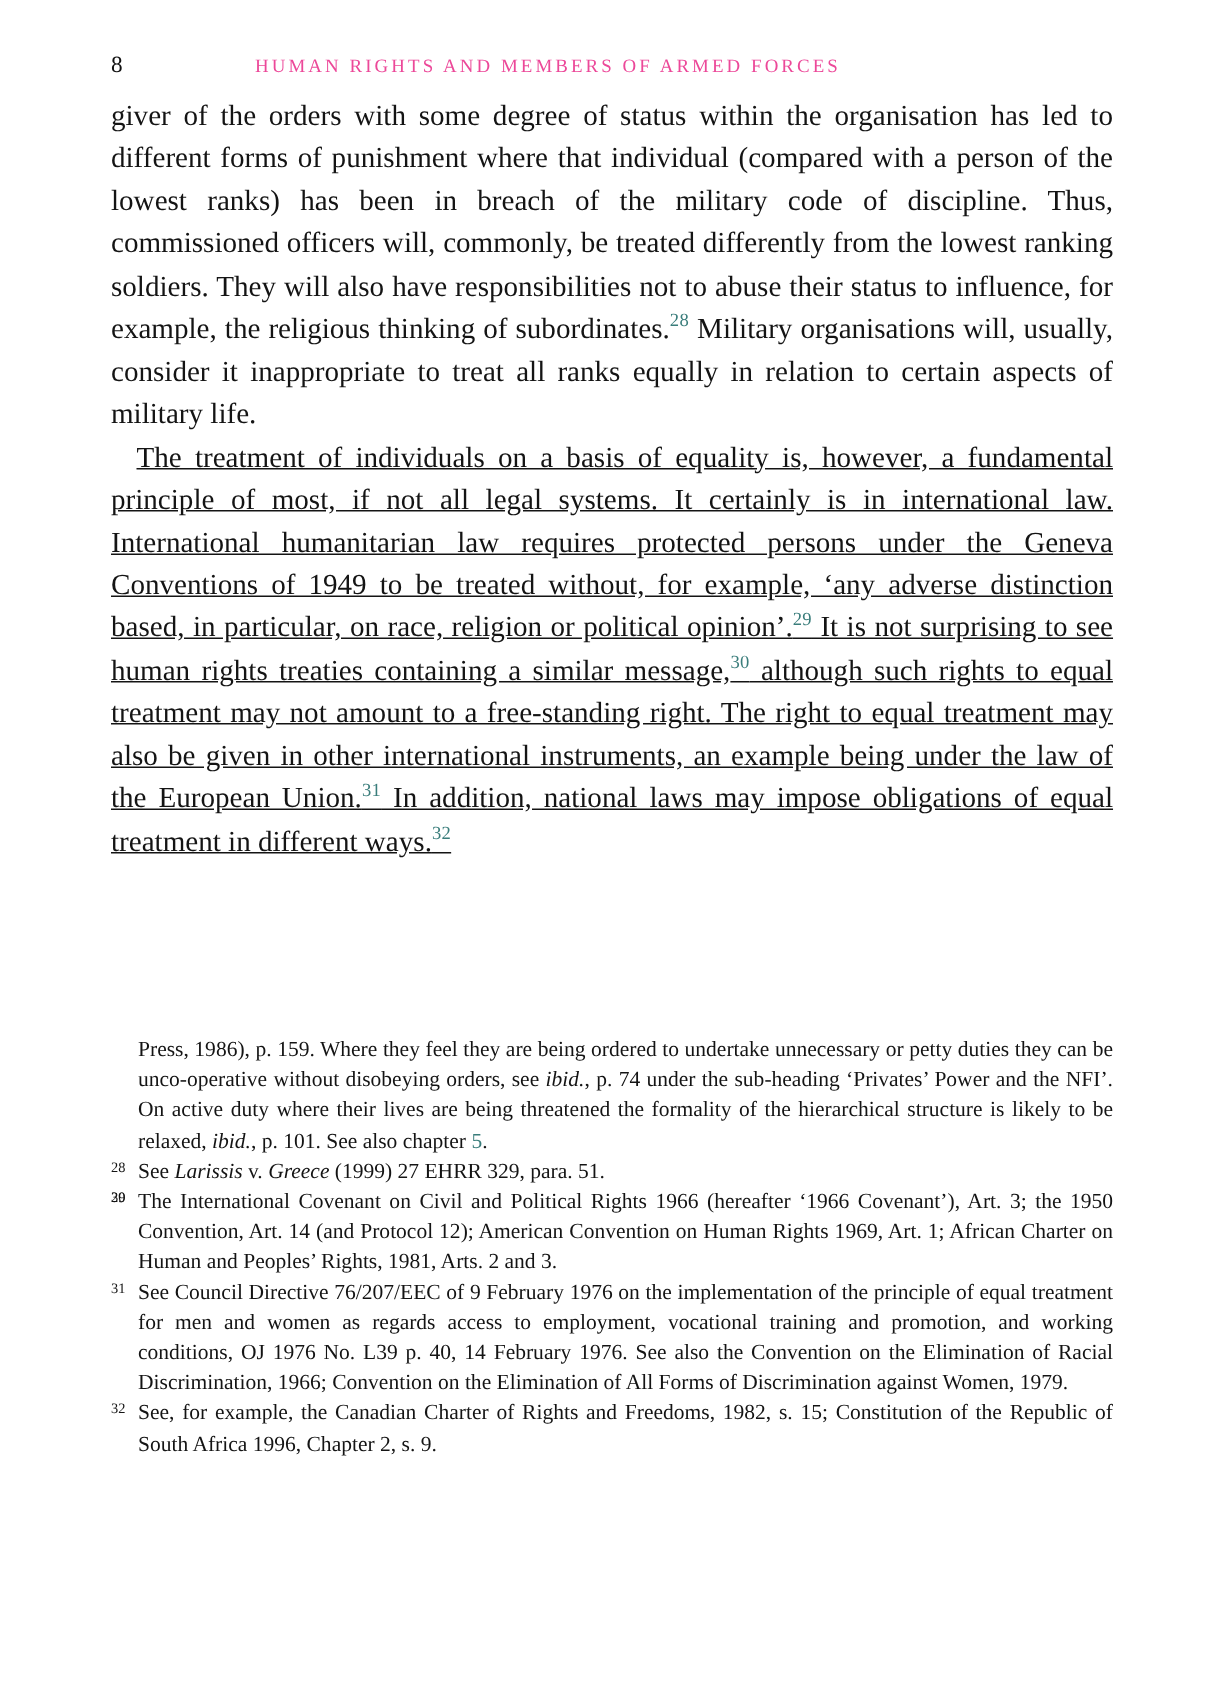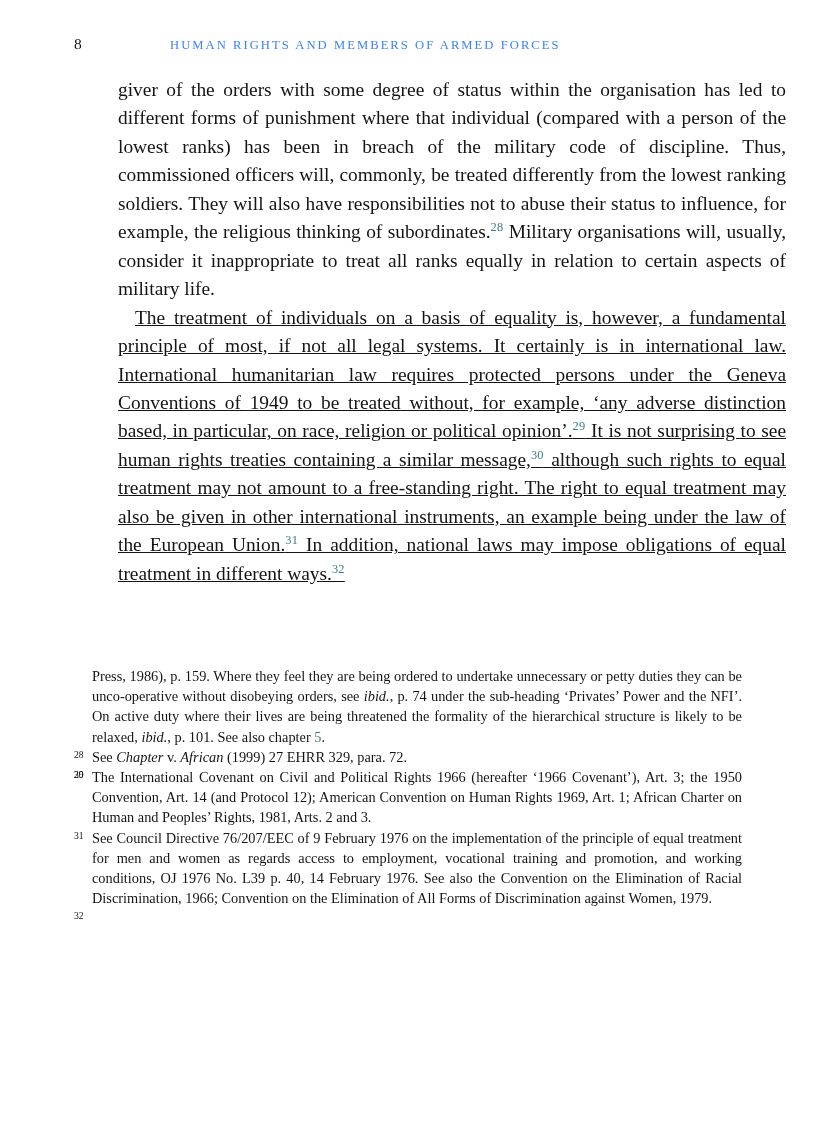--- a/index.html
+++ b/index.html
@@ -36,32 +36,31 @@
   .folio {
     font-size: 15.5px;
     line-height: 1;
     color: #111111;
     width: 96px;
     flex: 0 0 96px;
   }
   .runhead-title {
     font-size: 12.6px;
     letter-spacing: 2.05px;
-    color: #3b82f6;
+    color: #ec4899;
     white-space: nowrap;
     font-variant: normal;
   }
 
   
   .body {
     position: absolute;
-    top: 76px;
+    top: 64px;
     left: 74px;
     width: 668px;
-    margin-left: 44px;
   }
   .body p {
     margin: 0;
     font-size: 19.4px;
     line-height: 28.45px;
     text-align: justify;
     text-justify: inter-word;
     hyphens: manual;
     color: #141414;
   }
@@ -99,20 +98,21 @@
     left: 0;
     top: 0;
     width: 14px;
     font-size: 9.6px;
     line-height: 15px;
     text-align: left;
     color: #141414;
   }
   .fnote.cont {
     padding-left: 18px;
+    margin-top: 24px;
   }
   .xref {
     color: #3a7d7b;
   }
   i, .it {
     font-style: italic;
   }
 </style>
 </head>
 <body>
@@ -124,20 +124,20 @@
     <span class="runhead-title">HUMAN RIGHTS AND MEMBERS OF ARMED FORCES</span>
   </div>
 
   <div class="body" id="body-host">
       <p class=""><span>giver of the orders with some degree of status within the organisation has led to different forms of punishment where that individual (compared with a person of the lowest ranks) has been in breach of the military code of discipline. Thus, commissioned officers will, commonly, be treated differently from the lowest ranking soldiers. They will also have respon­sibilities not to abuse their status to influence, for example, the religious thinking of subordinates.</span><sup class="fn">28</sup><span> Military organisations will, usually, consider it inappropriate to treat all ranks equally in relation to certain aspects of military life.</span></p>
       <p class="indent"><span>The treatment of individuals on a basis of equality is, however, a fun­damental principle of most, if not all legal systems. It certainly is in inter­national law. International humanitarian law requires protected persons under the Geneva Conventions of 1949 to be treated without, for example, ‘any adverse distinction based, in particular, on race, religion or political opinion’.</span><sup class="fn">29</sup><span> It is not surprising to see human rights treaties containing a similar message,</span><sup class="fn">30</sup><span> although such rights to equal treatment may not amount to a free-standing right. The right to equal treatment may also be given in other international instruments, an example being under the law of the European Union.</span><sup class="fn">31</sup><span> In addition, national laws may impose obliga­tions of equal treatment in different ways.</span><sup class="fn">32</sup></p>
     </div>
 
   <div class="footnotes" id="footnotes-host">
       <div class="fnote cont"><span><span>Press, 1986), p. 159. Where they feel they are being ordered to undertake unnecessary or petty duties they can be unco-operative without disobeying orders, see </span><i>ibid.</i><span>, p. 74 under the sub-heading ‘Privates’ Power and the NFI’. On active duty where their lives are being threatened the formality of the hierarchical structure is likely to be relaxed, </span><i>ibid.</i><span>, p. 101. See also chapter </span><span class="xref">5</span><span>.</span></span></div>
-      <div class="fnote"><span class="num">28</span><span><span>See </span><i>Chapter</i><span> v. </span><i>African</i><span> (1999) 27 EHRR 329, para. 72.</span></span></div>
+      <div class="fnote"><span class="num">28</span><span><span>See </span><i>Larissis</i><span> v. </span><i>Greece</i><span> (1999) 27 EHRR 329, para. 51.</span></span></div>
       <div class="fnote"><span class="num">29</span></div>
       <div class="fnote"><span class="num">30</span><span><span>The International Covenant on Civil and Political Rights 1966 (hereafter ‘1966 Covenant’), Art. 3; the 1950 Convention, Art. 14 (and Protocol 12); American Convention on Human Rights 1969, Art. 1; African Charter on Human and Peoples’ Rights, 1981, Arts. 2 and 3.</span></span></div>
       <div class="fnote"><span class="num">31</span><span><span>See Council Directive 76/207/EEC of 9 February 1976 on the implementation of the prin­ciple of equal treatment for men and women as regards access to employment, vocational training and promotion, and working conditions, OJ 1976 No. L39 p. 40, 14 February 1976. See also the Convention on the Elimination of Racial Discrimination, 1966; Convention on the Elimination of All Forms of Discrimination against Women, 1979.</span></span></div>
-      <div class="fnote"><span class="num">32</span></div>
+      <div class="fnote"><span class="num">32</span><span><span>See, for example, the Canadian Charter of Rights and Freedoms, 1982, s. 15; Constitution of the Republic of South Africa 1996, Chapter 2, s. 9.</span></span></div>
     </div>
 
 </div>
 
 </body></html>

